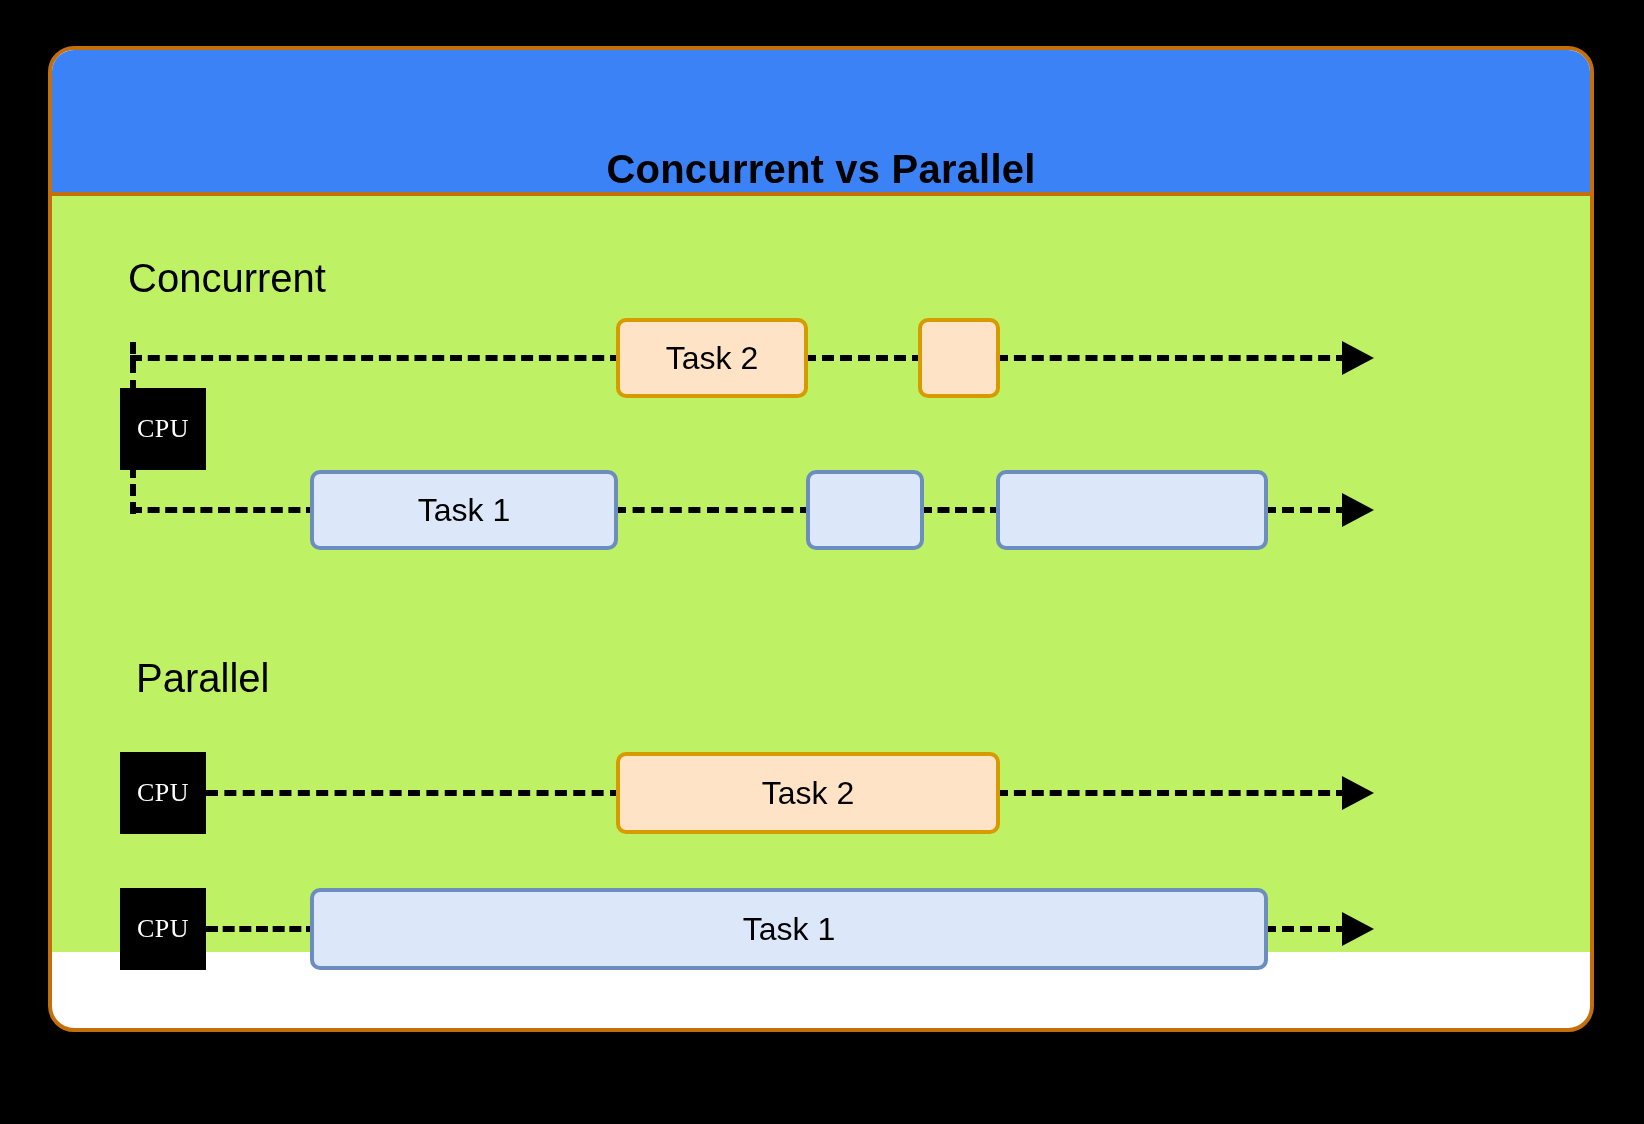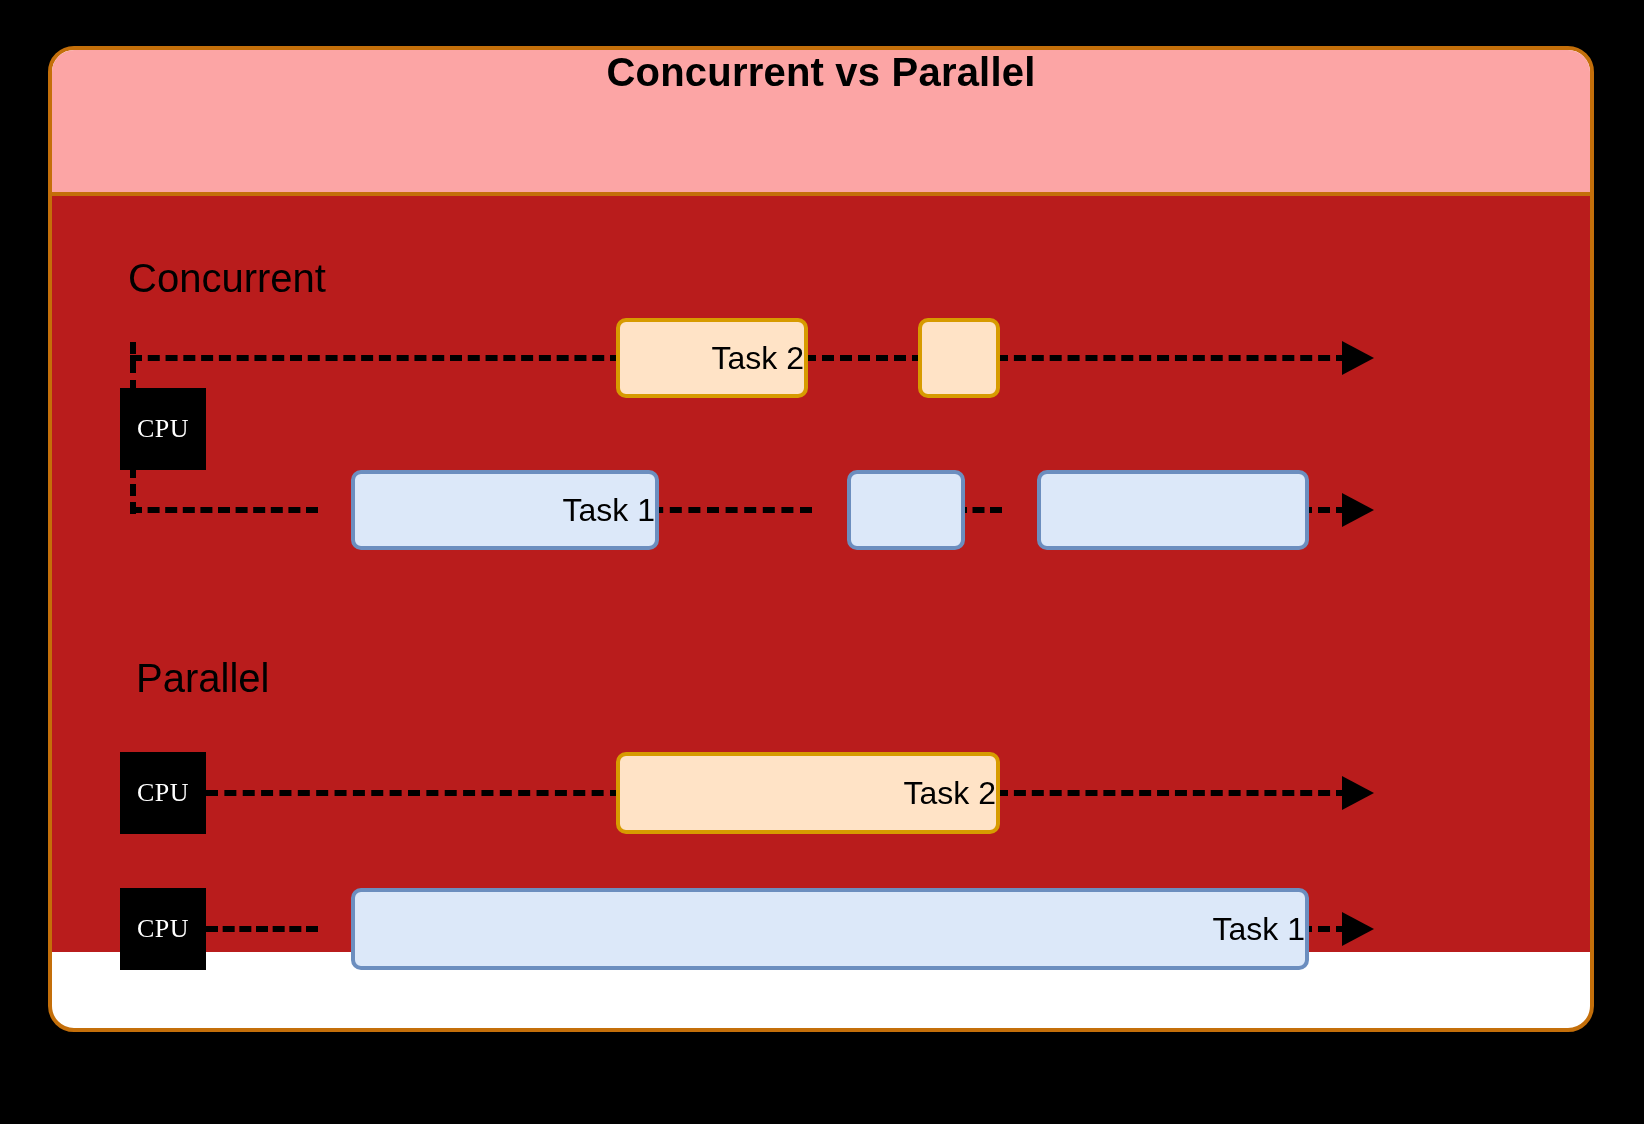--- a/index.html
+++ b/index.html
@@ -35,42 +35,42 @@
     background: #ffffff;
     overflow: hidden;
   }
 
   .card-header {
     position: absolute;
     left: 0;
     top: 0;
     width: 100%;
     height: 146px;
-    background: #fca5a5;
+    background: #3b82f6;
     border-bottom: 4px solid #c46f0a;
     box-sizing: border-box;
     display: flex;
-    align-items: flex-start;
+    align-items: flex-end;
     justify-content: center;
   }
   .card-title {
     font-size: 40px;
     font-weight: bold;
     color: #000000;
     letter-spacing: 0.2px;
     white-space: nowrap;
   }
 
   .card-body {
     position: absolute;
     left: 0;
     top: 146px;
     width: 100%;
     height: 756px;
-    background: #b91c1c;
+    background: #bef264;
     padding-left: 15px;
   }
 
   
   .section-label {
     position: absolute;
     font-size: 40px;
     color: #000000;
     white-space: nowrap;
     line-height: 1;
@@ -116,33 +116,32 @@
     border-left: 32px solid #000000;
   }
 
   
   .task {
     position: absolute;
     box-sizing: border-box;
     border-radius: 10px;
     display: flex;
     align-items: center;
-    justify-content: flex-end;
+    justify-content: center;
     font-size: 32px;
     color: #000000;
     white-space: nowrap;
   }
   .task.orange {
     background: #ffe3c6;
     border: 4px solid #d79b00;
   }
   .task.blue {
     background: #dce8f9;
     border: 4px solid #6c8ebf;
-    margin-left: 41px;
   }
 
   
   #c-task2-a { left: 564px; top: 122px; width: 192px; height: 80px; }
   #c-task2-b { left: 866px; top: 122px; width: 82px;  height: 80px; }
 
   
   #c-task1-a { left: 258px; top: 274px; width: 308px; height: 80px; }
   #c-task1-b { left: 754px; top: 274px; width: 118px; height: 80px; }
   #c-task1-c { left: 944px; top: 274px; width: 272px; height: 80px; }

